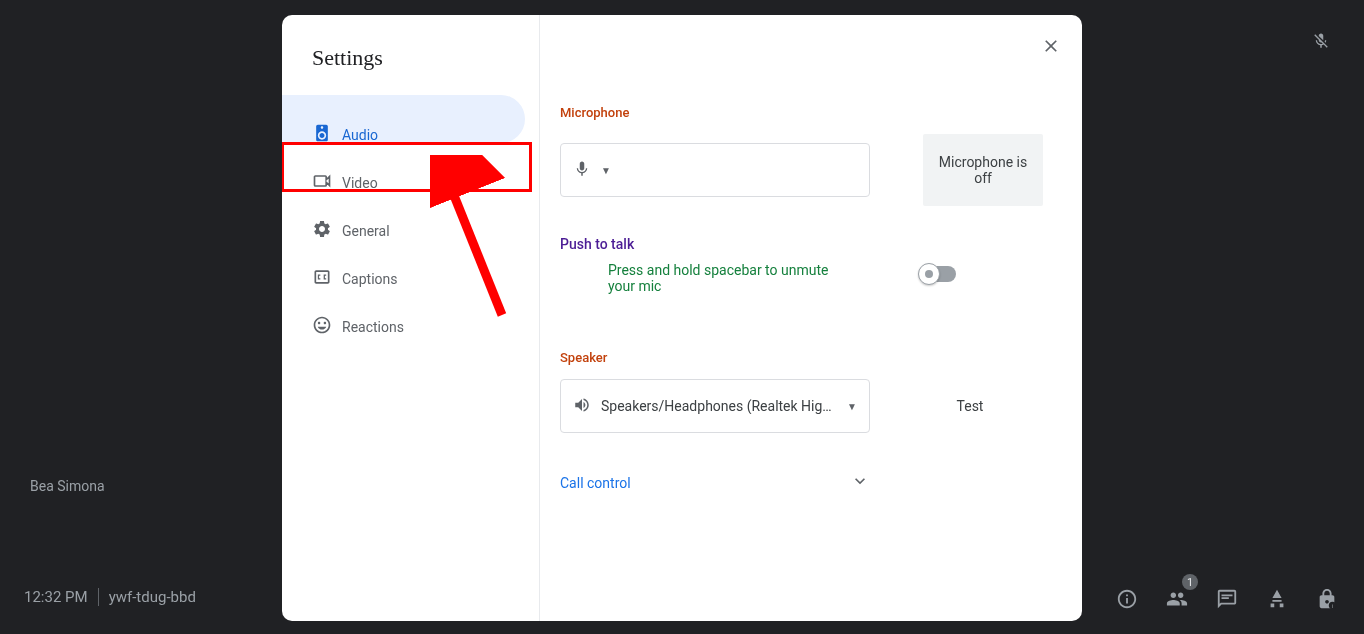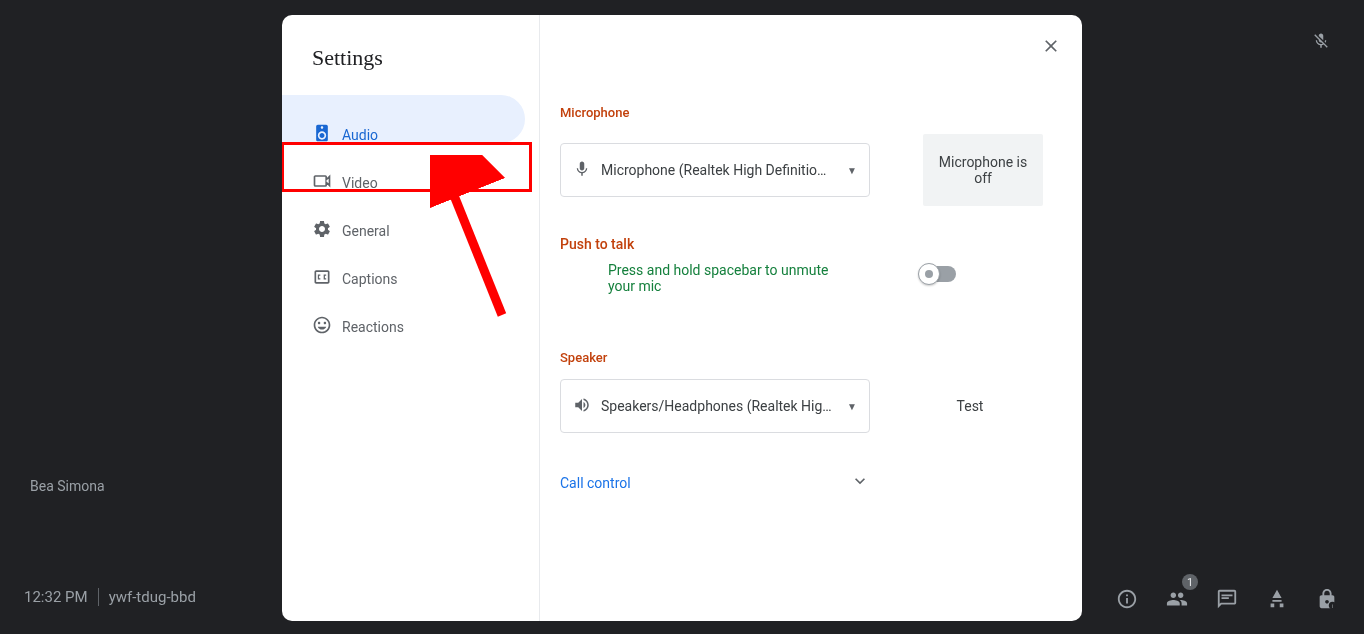--- a/index.html
+++ b/index.html
@@ -186,21 +186,21 @@
   .test-link {
     color: #3c4043;
     font-size: 14px;
     cursor: pointer;
     width: 120px;
     text-align: center;
   }
 
   .ptt-block { margin-top: 30px; display: flex; align-items: flex-start; gap: 60px; }
   .ptt-left { max-width: 300px; }
-  .ptt-title { color: #c2410c; font-size: 14px; font-weight: 500; }
+  .ptt-title { color: #4c1d95; font-size: 14px; font-weight: 500; }
   .ptt-sub { color: #15803d; font-size: 14px; margin-top: 10px; display: flex; align-items: flex-start; gap: 10px; margin-left: 48px; }
   .help-circle { display:inline-flex; align-items:center; margin-top:-2px; }
 
   .toggle {
     width: 36px;
     height: 16px;
     background: #9aa0a6;
     border-radius: 8px;
     position: relative;
     cursor: pointer;
@@ -336,21 +336,20 @@
     </div>
 
     <div class="section-label first">Microphone</div>
     <div class="row">
       <div class="dropdown">
         <span class="dd-icon">
           <svg viewBox="0 0 24 24">
               <path d="M12 14c1.66 0 3-1.34 3-3V5c0-1.66-1.34-3-3-3S9 3.34 9 5v6c0 1.66 1.34 3 3 3zm5.3-3c0 3-2.54 5.1-5.3 5.1S6.7 14 6.7 11H5c0 3.41 2.72 6.23 6 6.72V21h2v-3.28c3.28-.48 6-3.3 6-6.72h-1.7z"></path>
             </svg>
         </span>
-        <span class="dd-text">Microphone (Realtek High Definitio…</span>
         <span class="dd-caret">▼</span>
       </div>
       <div class="status-chip">Microphone is off</div>
     </div>
 
     <div class="ptt-block">
       <div class="ptt-left">
         <div class="ptt-title">Push to talk</div>
         <div class="ptt-sub">
           <span>Press and hold spacebar to unmute your mic</span>

